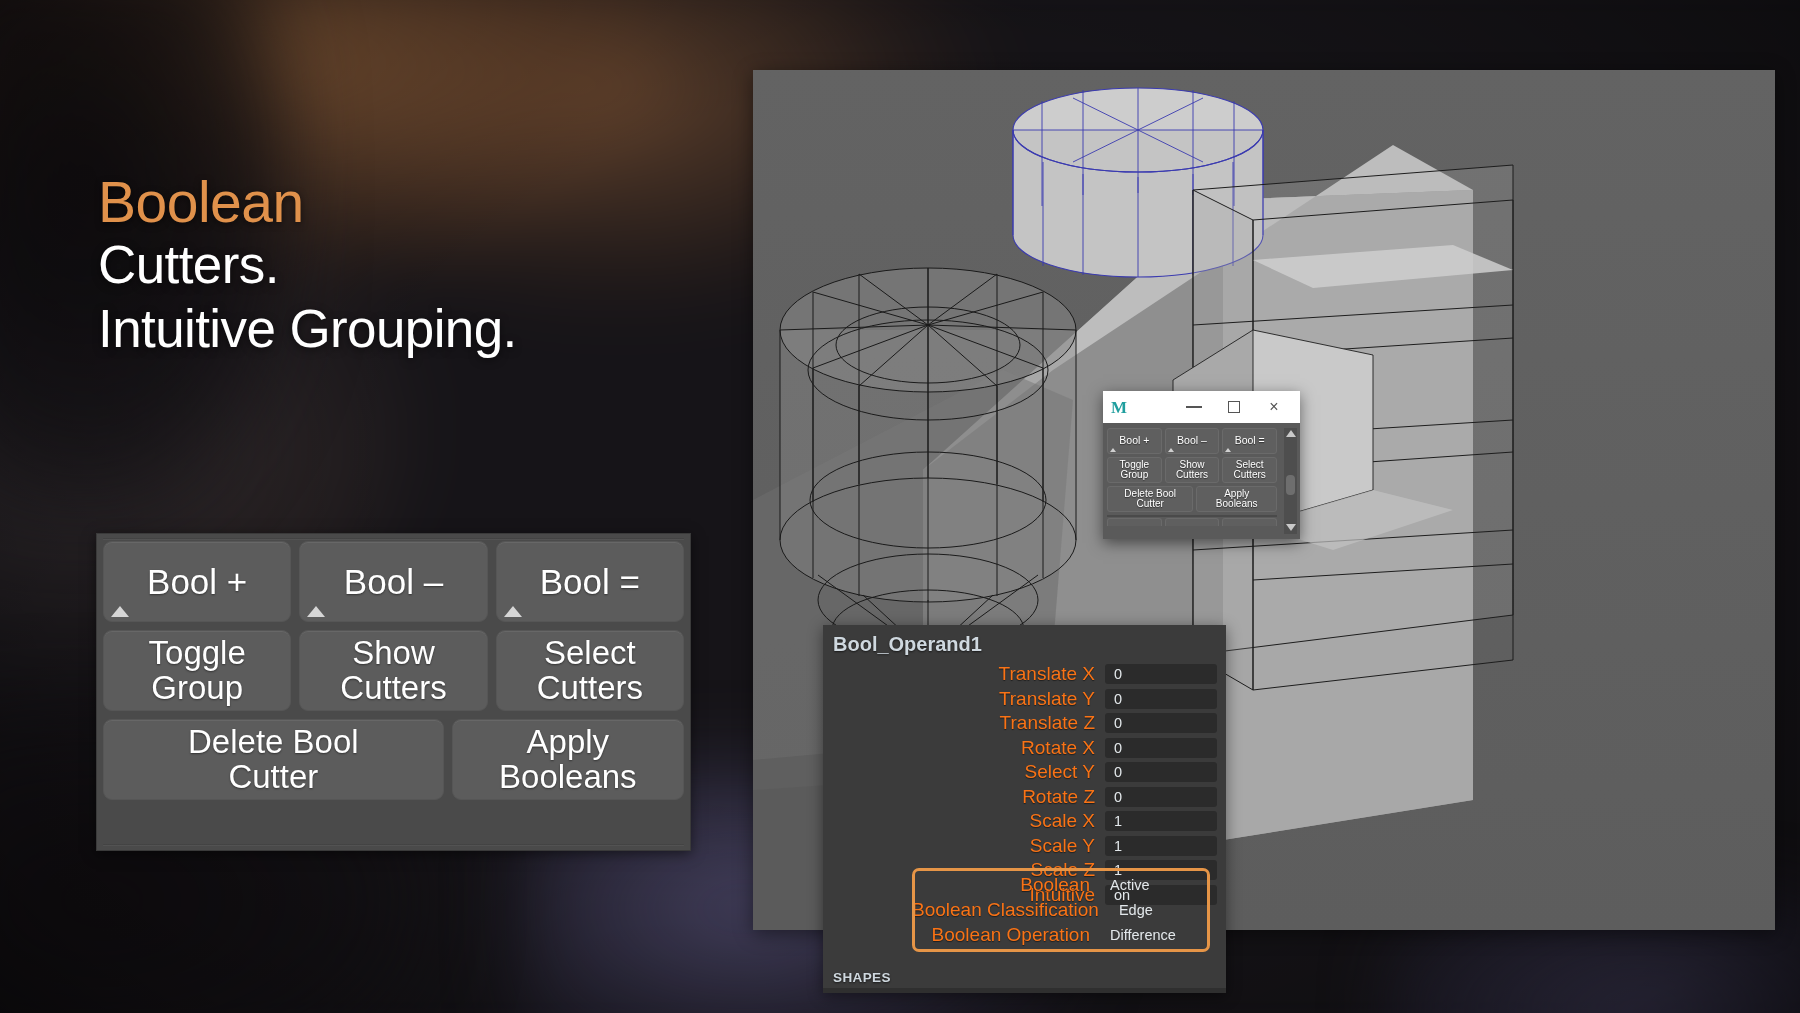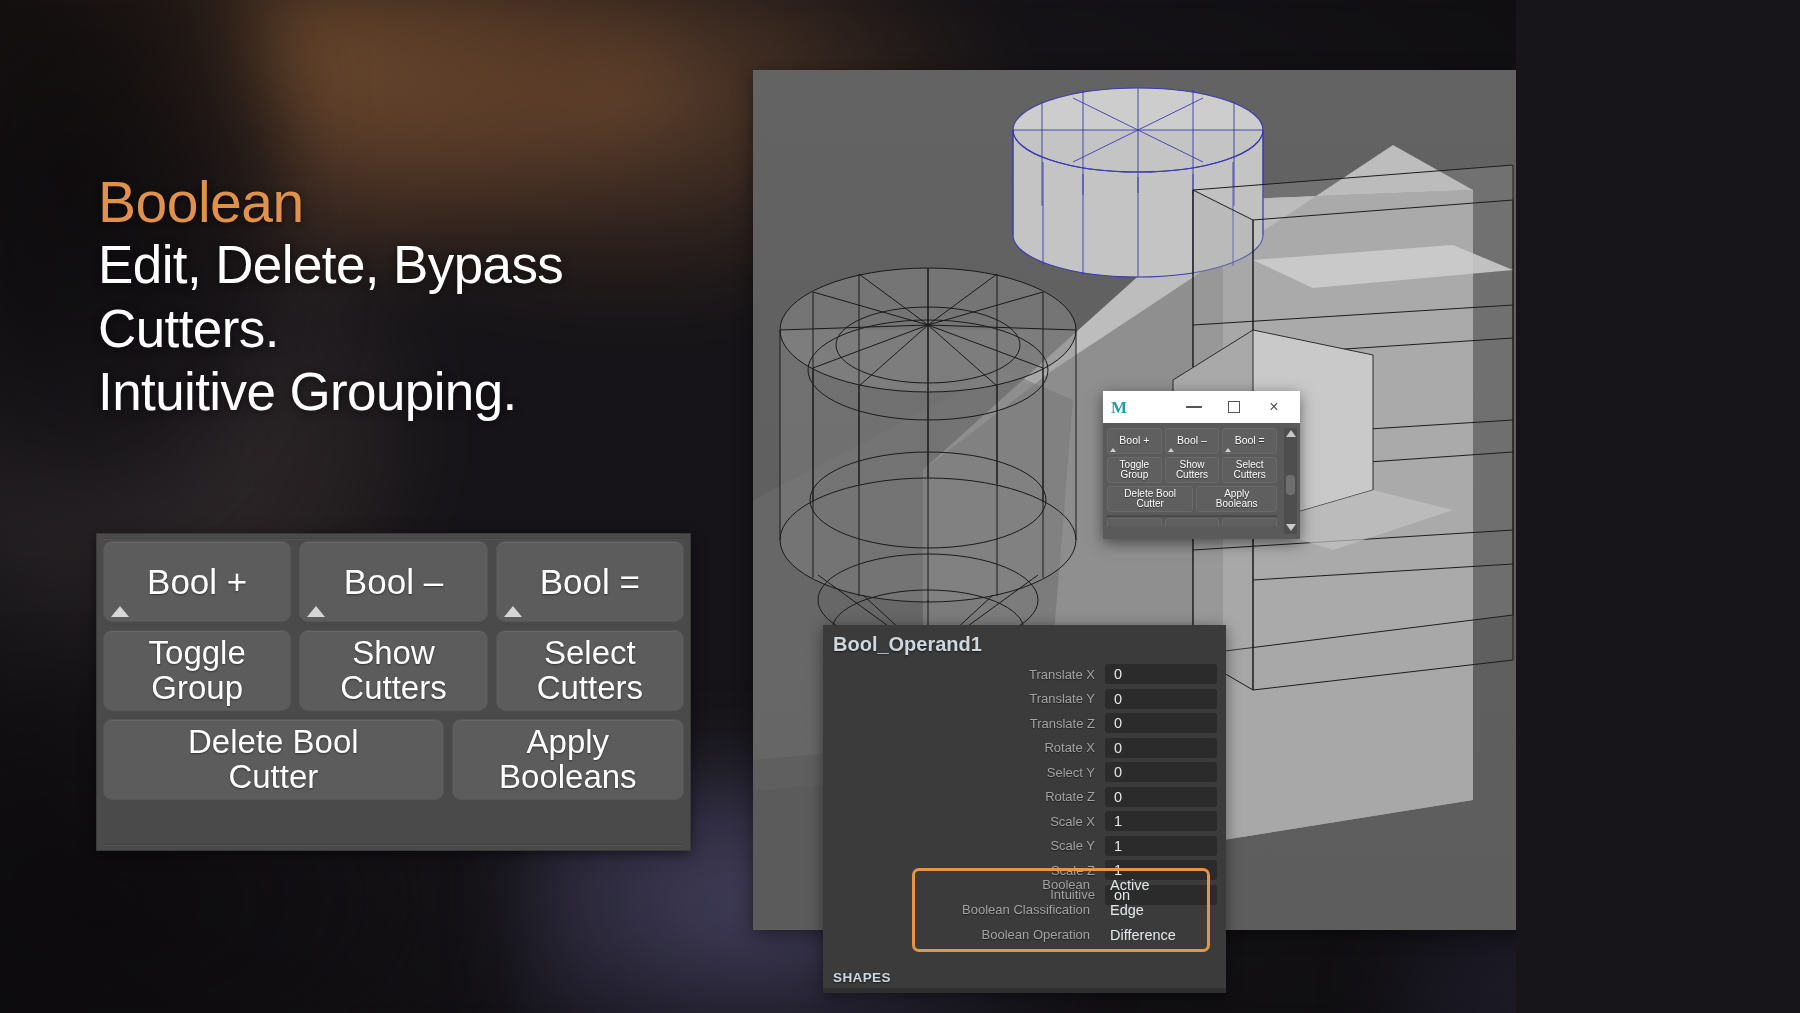--- a/index.html
+++ b/index.html
@@ -3,21 +3,21 @@
 <meta charset="utf-8">
 <style>
   * { box-sizing: border-box; margin: 0; padding: 0; }
   html, body {
     width: 1800px; height: 1013px;
     overflow: hidden;
     font-family: "Liberation Sans", sans-serif;
     background: #17141a;
   }
 
-  #stage { position: relative; width: 1516px; height: 1013px; overflow: hidden; }
+  #stage { position: relative; width: 1800px; height: 1013px; overflow: hidden; }
 
   
   .bg-base {
     position: absolute; inset: 0;
     background:
       radial-gradient(ellipse 520px 300px at 300px 90px, rgba(214,140,78,0.55) 0%, rgba(160,98,52,0.18) 55%, rgba(0,0,0,0) 78%),
       radial-gradient(ellipse 460px 280px at 640px 120px, rgba(196,126,70,0.40) 0%, rgba(120,74,40,0.12) 60%, rgba(0,0,0,0) 80%),
       radial-gradient(ellipse 420px 330px at 120px 430px, rgba(58,52,56,0.9) 0%, rgba(30,27,31,0.9) 60%, rgba(22,20,24,1) 85%),
       radial-gradient(ellipse 560px 330px at 470px 540px, rgba(188,124,72,0.55) 0%, rgba(120,78,48,0.2) 58%, rgba(0,0,0,0) 82%),
       radial-gradient(ellipse 330px 260px at 690px 940px, rgba(104,100,150,0.65) 0%, rgba(62,58,94,0.28) 55%, rgba(0,0,0,0) 80%),
@@ -223,21 +223,21 @@
   }
   .attr-title {
     color: #cfd8df; font-size: 20px; font-weight: bold;
     padding: 8px 0 6px 10px;
     text-shadow: 0 1px 2px rgba(0,0,0,0.6);
   }
   .attr-rows { padding: 0 9px 0 0; }
   .attr-row { display: flex; align-items: center; height: 24.5px; }
   .attr-label {
     flex: 1; text-align: right; padding-right: 10px;
-    color: #a3a3a3; font-size: 13px;
+    color: #f97316; font-size: 19px;
     white-space: nowrap;
     text-shadow: 0 1px 1px rgba(0,0,0,0.5);
   }
   .attr-value {
     width: 112px; height: 20px;
     background: #2b2b2b;
     border-radius: 3px;
     display: flex; align-items: center;
     padding-left: 9px;
     color: #e3e8eb; font-size: 14.5px;
@@ -275,21 +275,20 @@
 
   <div class="bg-base"></div>
   <div class="bg-dark-left"></div>
   <div class="bg-dark-bl"></div>
   <div class="bg-purple"></div>
   <div class="bg-purple2"></div>
   <div class="bg-vignette"></div>
 
   <div class="headline">
     <div class="title">Boolean</div>
-    <div class="sub">Edit, Delete, Bypass</div>
     <div class="sub">Cutters.</div>
     <div class="sub">Intuitive Grouping.</div>
   </div>
 
   <div class="viewport">
     <svg class="vp-floor" viewBox="0 0 1022 860" preserveAspectRatio="none">
       <defs>
         <linearGradient id="bgGrad" x1="0" y1="0" x2="0" y2="1">
           <stop offset="0%" stop-color="#636363"></stop>
           <stop offset="100%" stop-color="#5d5d5d"></stop>

